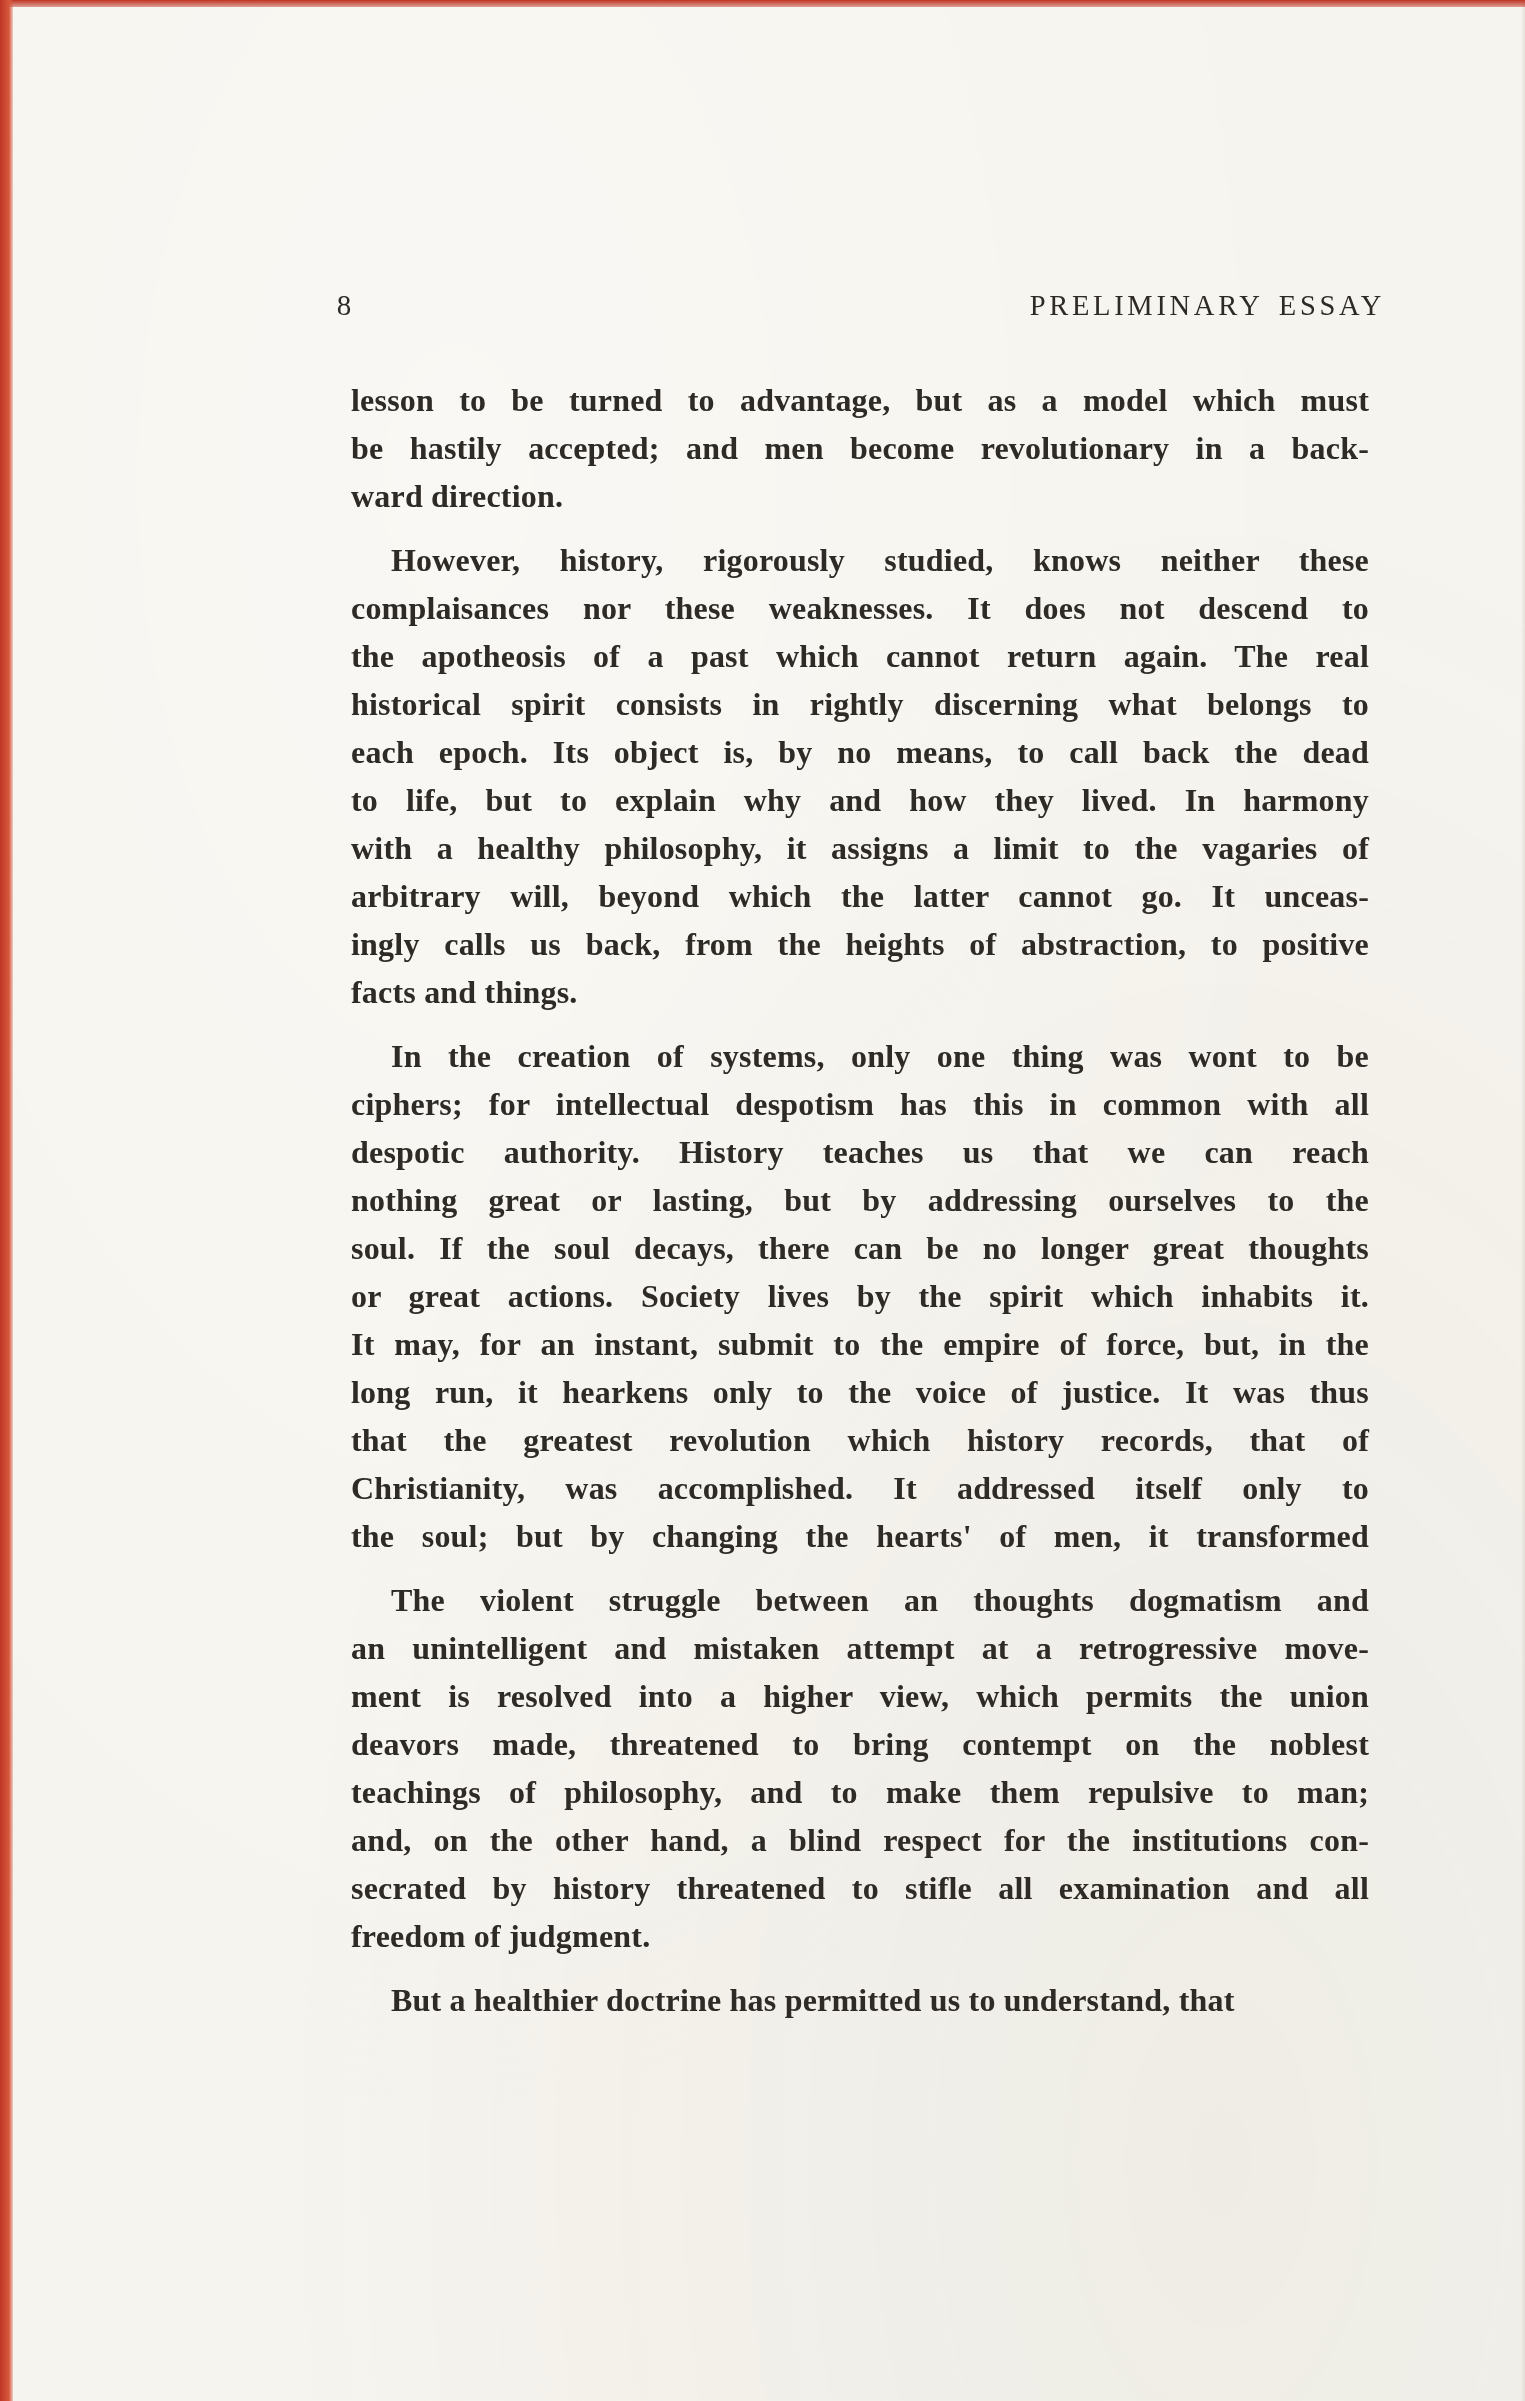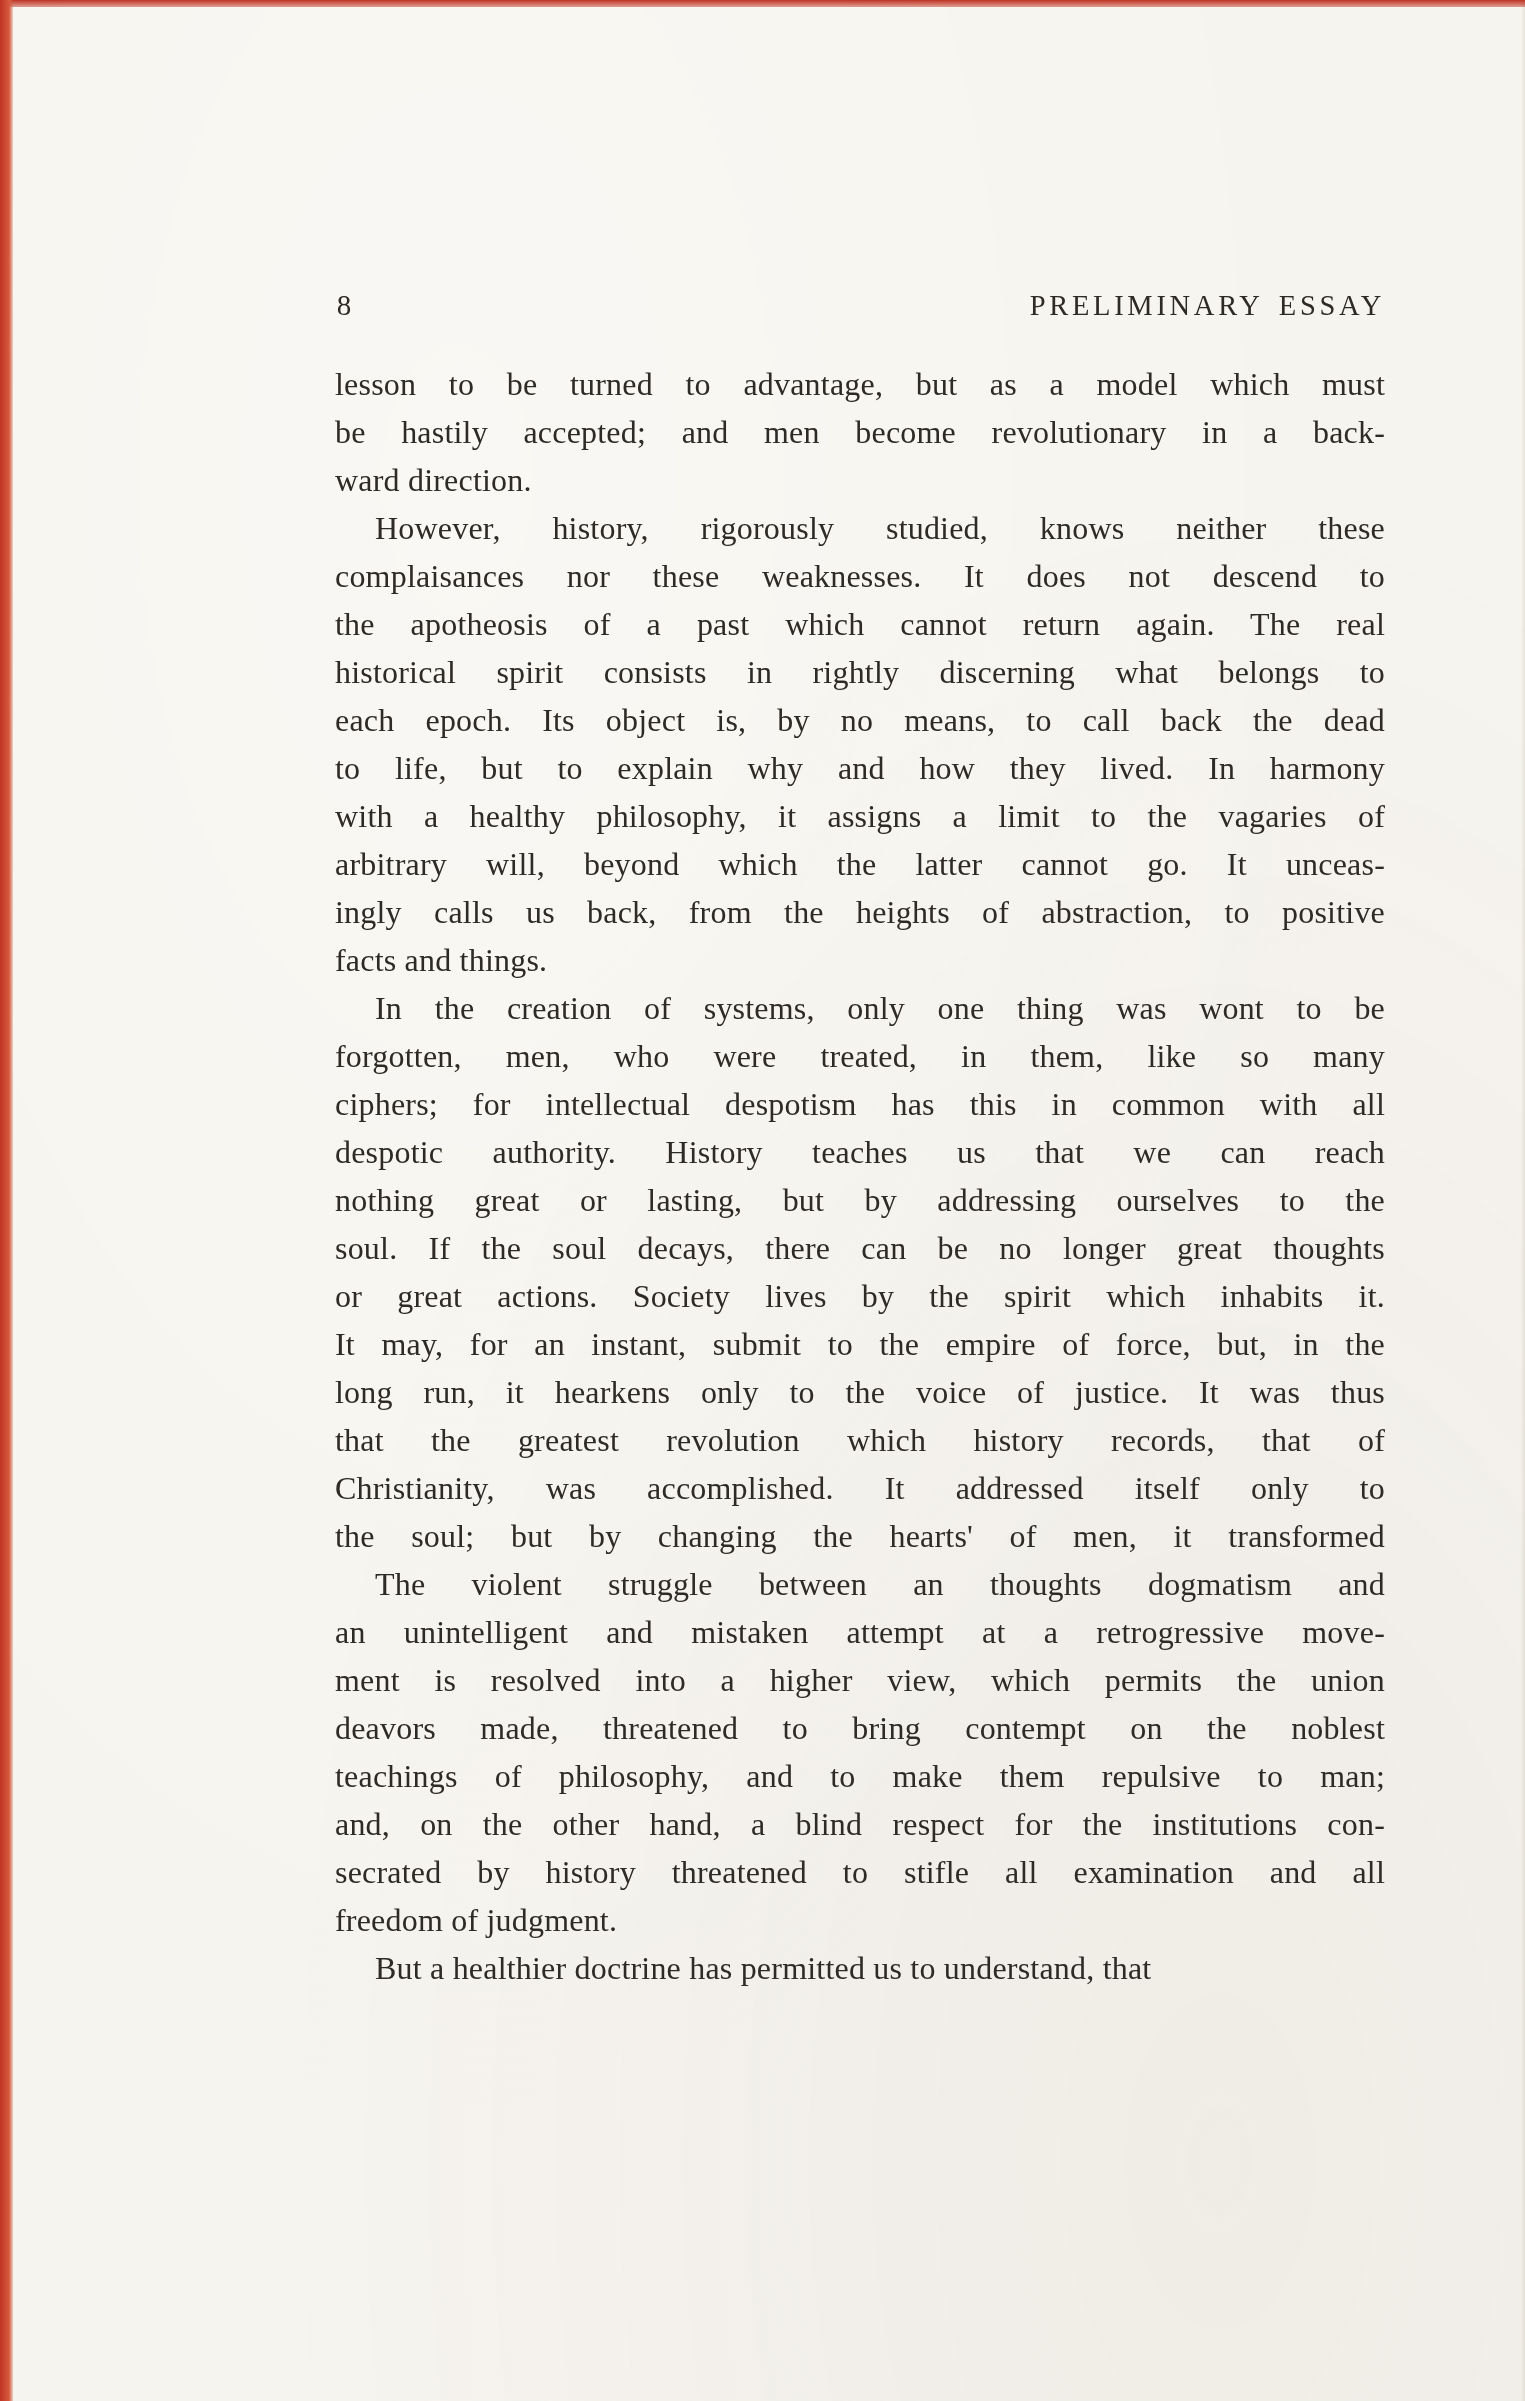--- a/index.html
+++ b/index.html
@@ -69,21 +69,22 @@
   .text-block {
     position: absolute;
     left: 335px;
     top: 360px;
     width: 1050px;
     font-size: 32px;
     line-height: 48px;
     letter-spacing: 0.2px;
   }
   .paragraph {
-    margin: 0;
+    margin: 16px;
+    font-weight: bold;
   }
   .line {
     text-align: justify;
     text-align-last: justify;
   }
   .line.last {
     text-align-last: left;
   }
   .line.indent {
     text-indent: 40px;
@@ -114,21 +115,20 @@
       <div class="line">historical spirit consists in rightly discerning what belongs to</div>
       <div class="line">each epoch. Its object is, by no means, to call back the dead</div>
       <div class="line">to life, but to explain why and how they lived. In harmony</div>
       <div class="line">with a healthy philosophy, it assigns a limit to the vagaries of</div>
       <div class="line">arbitrary will, beyond which the latter cannot go. It unceas-</div>
       <div class="line">ingly calls us back, from the heights of abstraction, to positive</div>
       <div class="line last">facts and things.</div>
     </div>
     <div class="paragraph">
       <div class="line indent">In the creation of systems, only one thing was wont to be</div>
-      <div class="line">forgotten, men, who were treated, in them, like so many</div>
       <div class="line">ciphers; for intellectual despotism has this in common with all</div>
       <div class="line">despotic authority. History teaches us that we can reach</div>
       <div class="line">nothing great or lasting, but by addressing ourselves to the</div>
       <div class="line">soul. If the soul decays, there can be no longer great thoughts</div>
       <div class="line">or great actions. Society lives by the spirit which inhabits it.</div>
       <div class="line">It may, for an instant, submit to the empire of force, but, in the</div>
       <div class="line">long run, it hearkens only to the voice of justice. It was thus</div>
       <div class="line">that the greatest revolution which history records, that of</div>
       <div class="line">Christianity, was accomplished. It addressed itself only to</div>
       <div class="line">the soul; but by changing the hearts' of men, it transformed</div>

